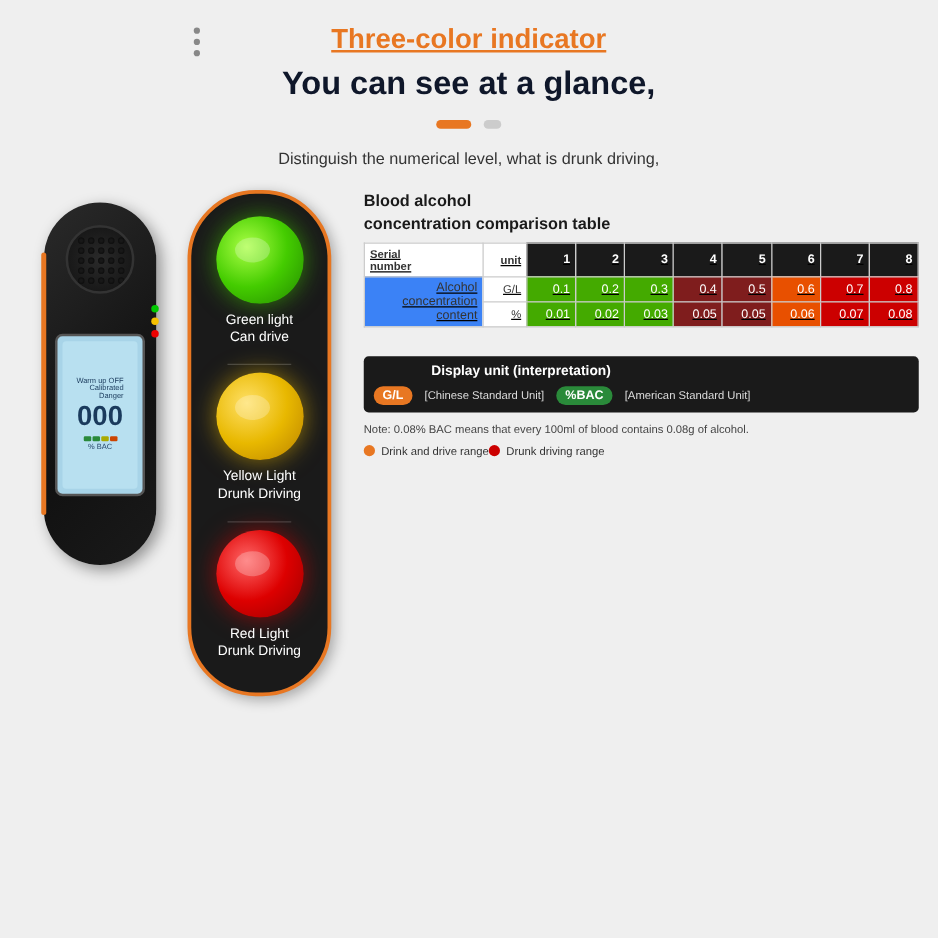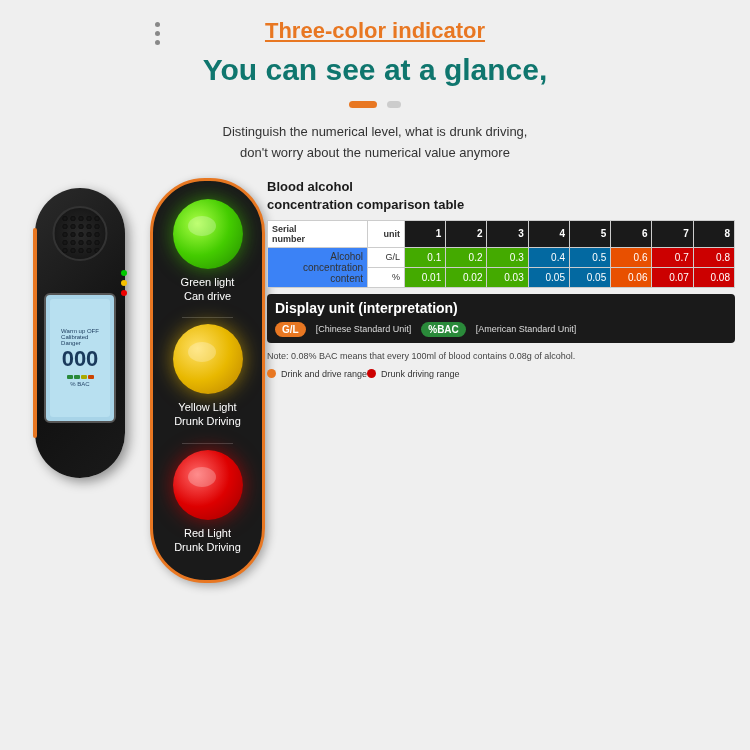--- a/index.html
+++ b/index.html
@@ -41,22 +41,22 @@
     }
 
     .title-orange {
       color: #e87722;
       font-size: 22px;
       font-weight: bold;
       text-decoration: underline;
       text-decoration-color: #e87722;
     }
     .title-black {
-      color: #0f766e;
-      font-size: 30px;
+      color: #0f172a;
+      font-size: 26px;
       font-weight: bold;
       margin-top: 6px;
       line-height: 1.3;
     }
 
     
     .progress-dots {
       display: flex;
       justify-content: center;
       gap: 10px;
@@ -92,20 +92,21 @@
       margin-top: 14px;
       padding-left: 20px;
     }
 
     
     .device-container {
       width: 120px;
       flex-shrink: 0;
       margin-right: 10px;
       margin-top: 10px;
+      text-align: right;
     }
 
     .device {
       width: 90px;
       height: 290px;
       background: linear-gradient(135deg, #2a2a2a 0%, #111 60%, #1a1a1a 100%);
       border-radius: 45px;
       position: relative;
       margin: 0 auto;
       box-shadow: 4px 4px 12px rgba(0,0,0,0.4);
@@ -210,21 +211,21 @@
       bottom: 40px;
       width: 4px;
       background: #e87722;
       border-radius: 2px;
     }
 
     
     .traffic-panel {
       width: 115px;
       flex-shrink: 0;
-      margin-right: 2px;
+      margin-right: 26px;
     }
 
     .traffic-panel-body {
       background: #1a1a1a;
       border-radius: 55px;
       padding: 18px 12px;
       display: flex;
       flex-direction: column;
       align-items: center;
       gap: 0;
@@ -303,21 +304,22 @@
       color: #666;
       text-align: right;
       margin-bottom: 4px;
       line-height: 1.3;
     }
 
     .bac-table {
       width: 100%;
       border-collapse: collapse;
       font-size: 10px;
-      margin-bottom: 6px;
+      margin-bottom: 23px;
+      text-decoration: underline;
     }
 
     .bac-table th, .bac-table td {
       border: 1px solid #ccc;
       padding: 3px 4px;
       text-align: right;
     }
 
     .bac-table thead th {
       background: #1a1a1a;
@@ -342,36 +344,37 @@
       text-align: left;
       padding-left: 4px;
     }
     .row-subheader {
       background: white;
       font-size: 9px;
       color: #333;
     }
 
     .cell-green { background: #44aa00; color: white; }
-    .cell-yellow { background: #0369a1; color: white; }
+    .cell-yellow { background: #7f1d1d; color: white; }
     .cell-orange { background: #e85000; color: white; }
     .cell-red { background: #cc0000; color: white; }
 
     
     .display-unit-box {
       background: #1a1a1a;
       border-radius: 4px;
       padding: 6px 8px;
       margin-bottom: 8px;
     }
     .display-unit-title {
       color: white;
-      font-size: 14px;
+      font-size: 11px;
       font-weight: bold;
       margin-bottom: 6px;
+      margin-left: 46px;
     }
     .display-unit-row {
       display: flex;
       gap: 10px;
       align-items: center;
     }
     .unit-badge-orange {
       background: #e87722;
       color: white;
       font-size: 10px;
@@ -442,21 +445,20 @@
     </div>
   </div>
 
   <div class="progress-dots">
     <div class="prog-dot-active"></div>
     <div class="prog-dot-inactive"></div>
   </div>
 
   <div class="subtitle">
     <span>Distinguish the numerical level, what is drunk driving,</span><br>
-    <span>don't worry about the numerical value anymore</span>
   </div>
 
   <div class="main-content">
 
     <div class="device-container">
       <div class="device">
         <div class="device-side-line"></div>
 
         <div class="speaker-grill">
           <div class="speaker-dots">

